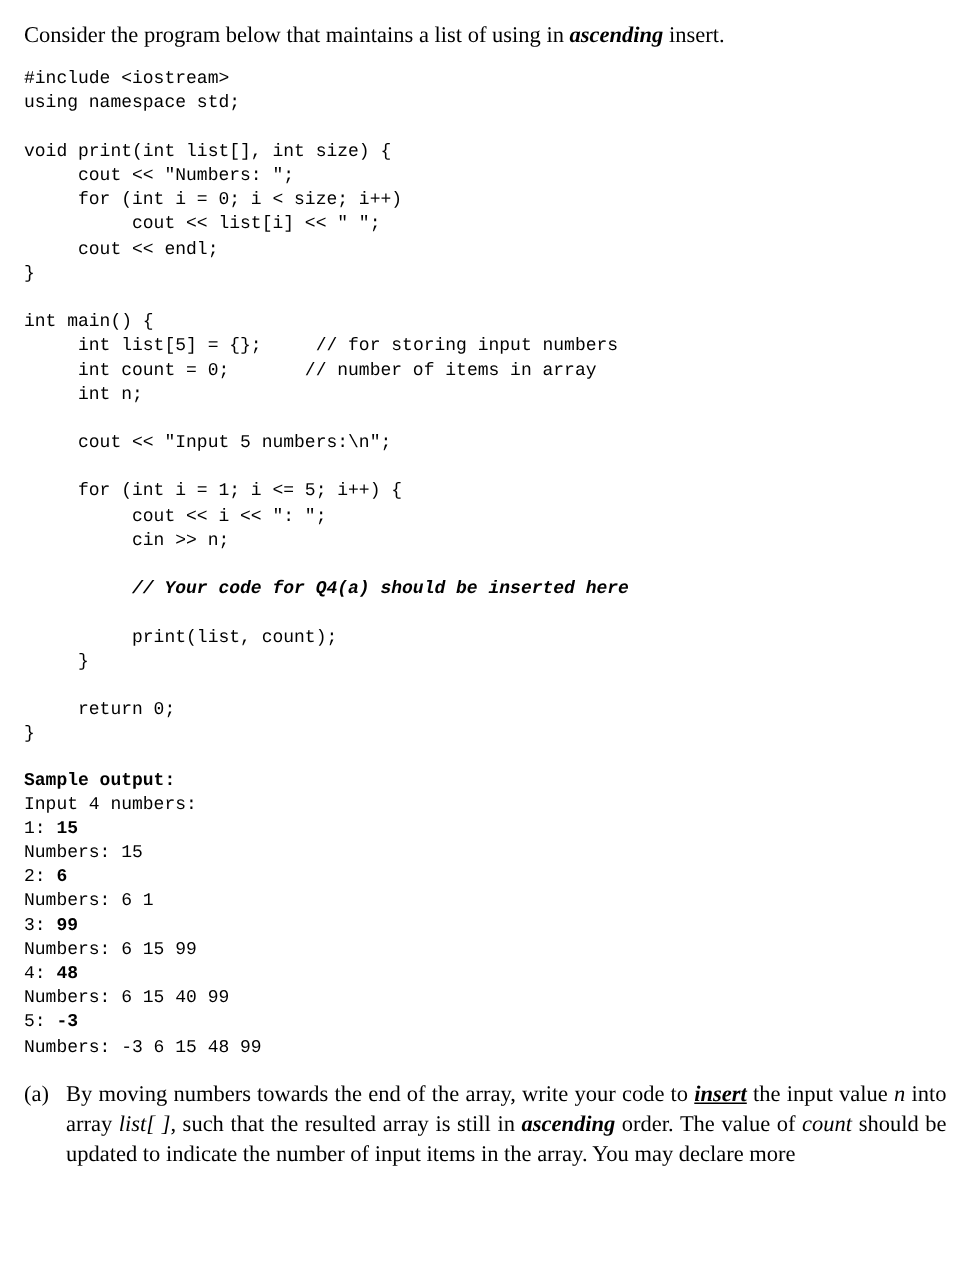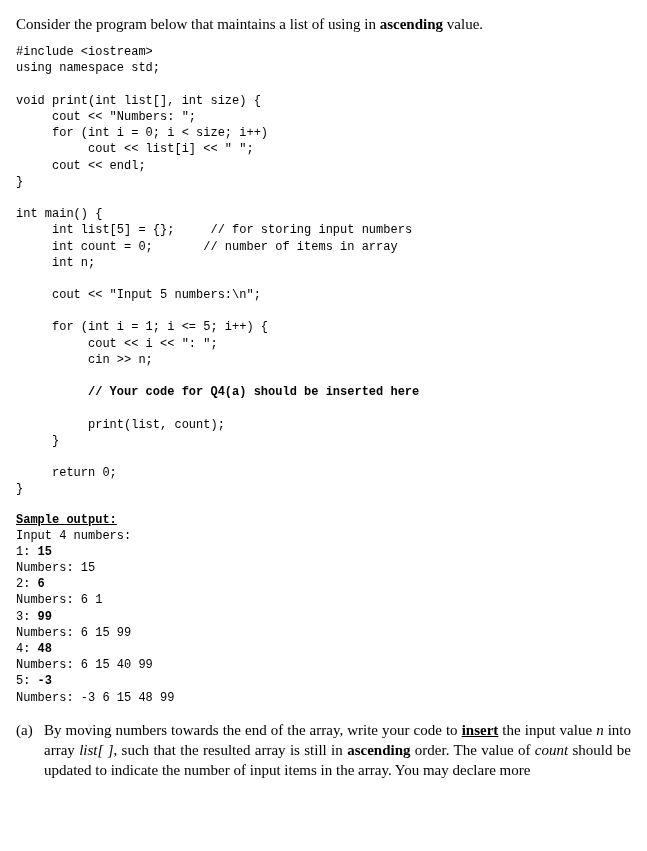--- a/index.html
+++ b/index.html
@@ -18,24 +18,24 @@
     }
     .code {
       font-family: "Courier New", Courier, monospace;
       font-size: 12px;
       white-space: pre;
       line-height: 1.35;
       margin-bottom: 14px;
     }
     .bold {
       font-weight: bold;
+      font-style: italic;
     }
     .sample-heading {
       font-weight: bold;
-      text-decoration: underline;
     }
     .boldit {
       font-weight: bold;
     }
     .question {
       display: flex;
       align-items: flex-start;
       font-size: 15px;
       line-height: 1.35;
       text-align: justify;
@@ -51,21 +51,21 @@
       text-decoration: underline;
     }
     .it {
       font-style: italic;
     }
   </style>
 </head>
 <body>
 
 <div class="intro">
-  <span>Consider the program below that maintains a list of using in </span><span class="bold">ascending</span><span> value.</span>
+  <span>Consider the program below that maintains a list of using in </span><span class="bold">ascending</span><span> insert.</span>
 </div>
 
 <div class="code"><span>#include &lt;iostream&gt;</span>
 <span>using namespace std;</span>
 <span></span>
 <span>void print(int list[], int size) {</span>
 <span>     cout &lt;&lt; "Numbers: ";</span>
 <span>     for (int i = 0; i &lt; size; i++)</span>
 <span>          cout &lt;&lt; list[i] &lt;&lt; " ";</span>
 <span>     cout &lt;&lt; endl;</span>

